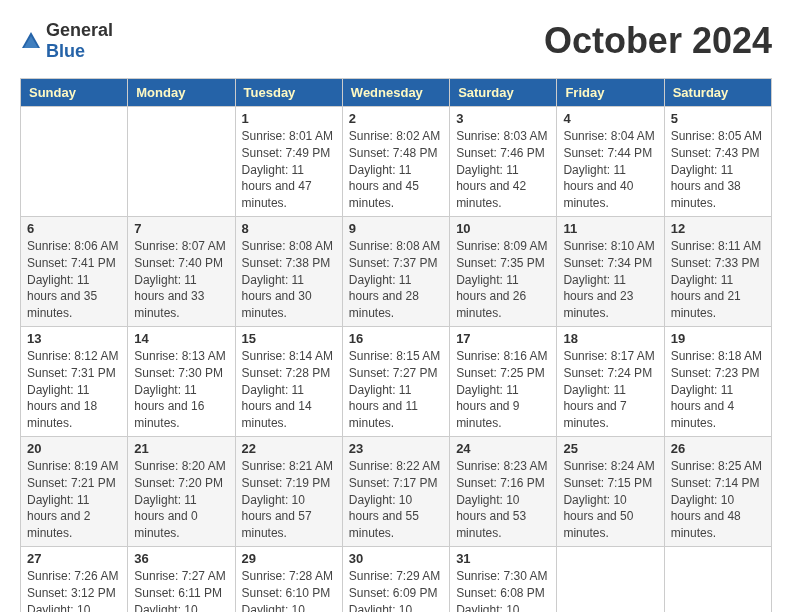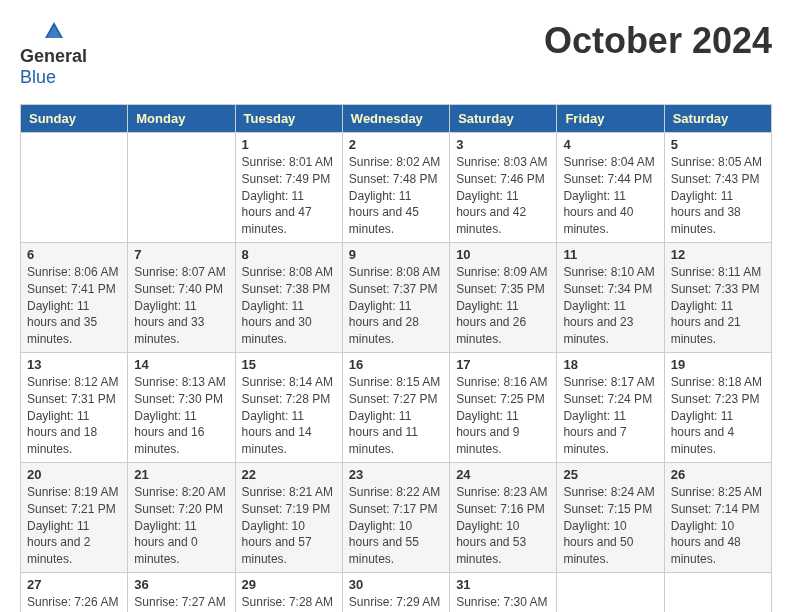--- a/index.html
+++ b/index.html
@@ -13,30 +13,29 @@
     .header {
       display: flex;
       justify-content: space-between;
       align-items: flex-start;
       margin-bottom: 16px;
     }
     .logo {
       display: flex;
       align-items: center;
       gap: 4px;
-      flex-direction: column;
     }
     .logo-text-general {
       font-size: 18px;
       font-weight: bold;
       color: #333;
     }
     .logo-text-blue {
       font-size: 18px;
-      font-weight: normal;
+      font-weight: bold;
       color: #2563a8;
     }
     .logo-icon {
       width: 22px;
       height: 22px;
     }
     .title-block {
       text-align: left;
       margin-left: 24px;
     }

